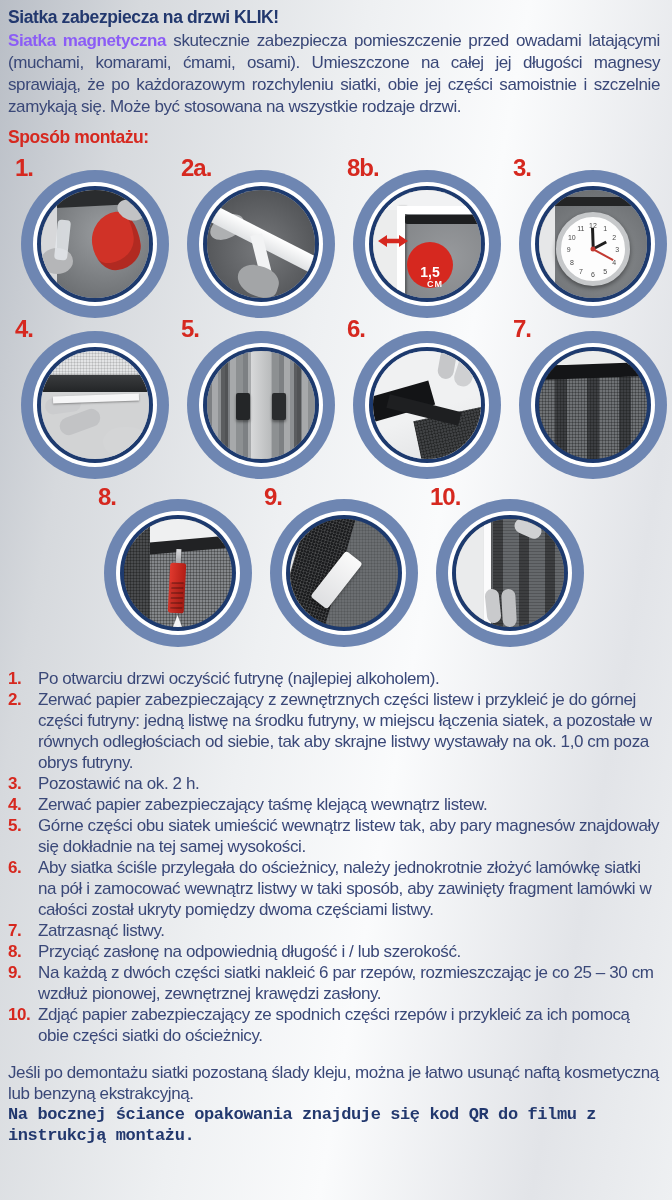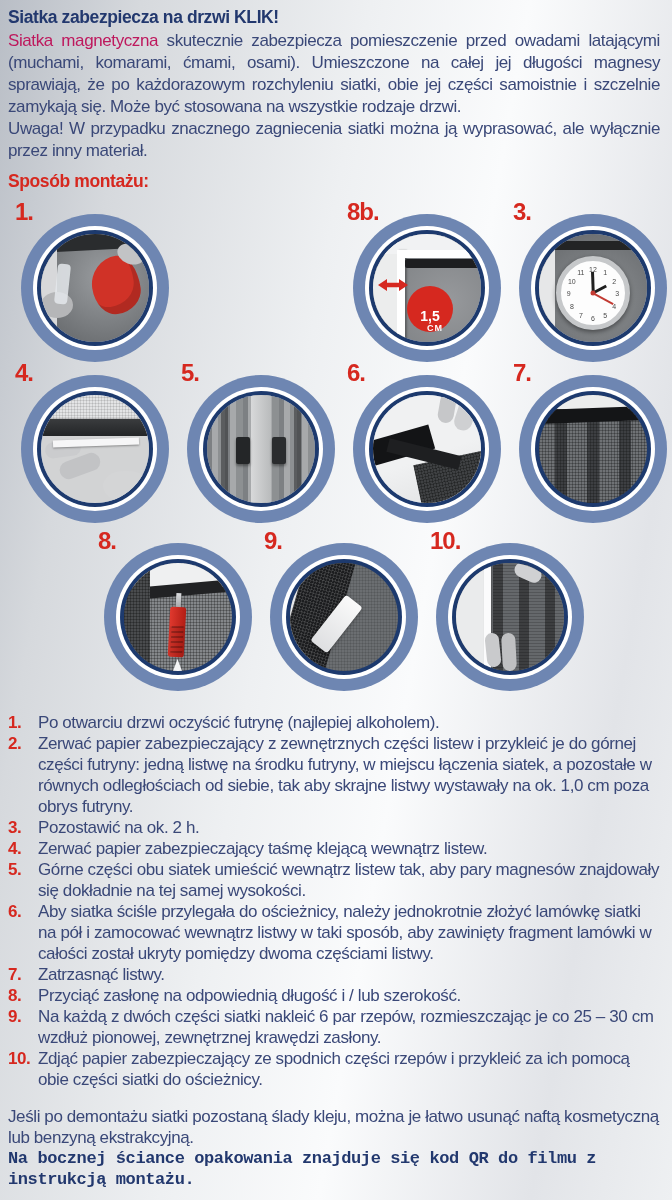--- a/index.html
+++ b/index.html
@@ -7,21 +7,21 @@
     width:672px;height:1200px;overflow:hidden;
     font-family:"Liberation Sans", sans-serif;
     background:linear-gradient(100deg,#b9bec6 0%,#d6d9dd 16%,#eef0f2 42%,#fafbfc 60%,#e2e4e8 84%,#eef0f2 100%);
     color:#3a4878;
   }
   .page{position:relative;width:672px;height:1200px;padding:6px 12px 0 8px;box-sizing:border-box;}
   .t{font-size:17px;line-height:22px;letter-spacing:-0.4px;}
   h1{margin:0 0 2px 0;font-size:17.5px;line-height:22px;color:#22386e;font-weight:bold;letter-spacing:-0.4px;}
   p{margin:0;}
   .justify{text-align:justify;}
-  .red{color:#be185d;font-weight:normal;}
+  .red{color:#8b5cf6;font-weight:bold;}
   h2{margin:8px 0 0 0;font-size:17.5px;line-height:22px;color:#d6281f;font-weight:bold;letter-spacing:-0.4px;}
 
   
   .collage{position:relative;height:512px;margin-top:2px;}
   .step{position:absolute;width:148px;height:148px;margin:0;}
   .ring{position:absolute;inset:0;border-radius:50%;background:#6e86b2;}
   .photo{position:absolute;inset:20px;border-radius:50%;overflow:hidden;background:#777a7d;
          box-shadow:0 0 0 4px #1d3a6e, 0 0 0 8px #ffffff;}
   .step-label{position:absolute;top:-16px;left:-6px;color:#d6281f;font-weight:bold;font-size:24px;letter-spacing:-1px;z-index:3;}
   .el{position:absolute;}
@@ -154,40 +154,50 @@
 </style>
 </head>
 <body>
 
 <div class="page">
 
   <h1>Siatka zabezpiecza na drzwi KLIK!</h1>
 
   <p class="t justify"><span class="red">Siatka magnetyczna</span><span> skutecznie zabezpiecza pomieszczenie przed owadami latającymi (muchami, komarami, ćmami, osami). Umieszczone na całej jej długości magnesy sprawiają, że po każdorazowym rozchyleniu siatki, obie jej części samoistnie i szczelnie zamykają się. Może być stosowana na wszystkie rodzaje drzwi.</span></p>
 
-  <p class="t justify">Uwaga! W przypadku znacznego zagniecenia siatki można ją wyprasować, ale wyłącznie przez inny materiał.</p>
 
   <h2>Sposób montażu:</h2>
 
   <section class="collage">
 
     <figure class="step" style="left:13px;top:20px">
       <span class="step-label">1.</span>
       <div class="ring">
         <div class="photo s1">
           <div class="el s1-frame"></div>
           <div class="el s1-wall"></div>
           <div class="el s1-hand1"></div>
           <div class="el s1-bottle"></div>
           <div class="el s1-cloth"></div>
           <div class="el s1-hand2"></div>
         </div>
       </div>
     </figure>
 
+    <figure class="step" style="left:179px;top:20px">
+      <span class="step-label">2a.</span>
+      <div class="ring">
+        <div class="photo s2a">
+          <div class="el s2a-hand1"></div>
+          <div class="el s2a-strip"></div>
+          <div class="el s2a-tail"></div>
+          <div class="el s2a-hand2"></div>
+        </div>
+      </div>
+    </figure>
 
     <figure class="step" style="left:345px;top:20px">
       <span class="step-label">8b.</span>
       <div class="ring">
         <div class="photo s2b">
           <div class="el s2b-wallL"></div>
           <div class="el s2b-wallT"></div>
           <div class="el s2b-frameL"></div>
           <div class="el s2b-frameT"></div>
           <div class="el s2b-bar"></div>

